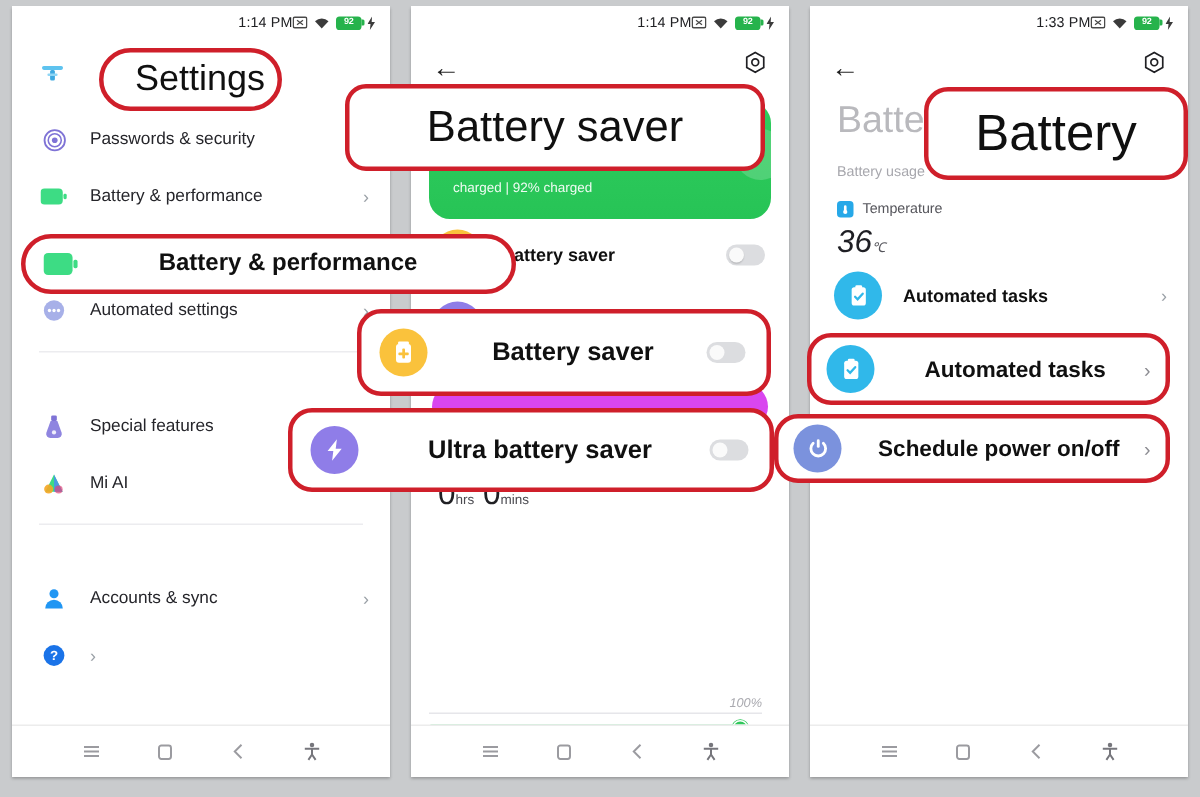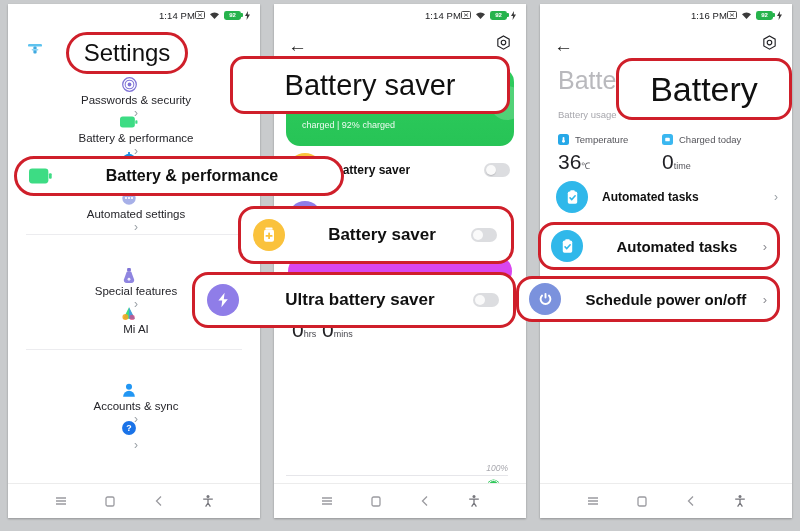--- a/index.html
+++ b/index.html
@@ -53,21 +53,21 @@
   }
   .back-arrow{font-size:19px;color:#1f1f1f;line-height:1;}
 
   
   .p1-title-row{height:44px;display:flex;align-items:center;padding:0 0 0 18px;}
   .faucet{width:18px;height:18px;display:block;}
   .list{padding-top:4px;}
   .row{
     display:flex;align-items:center;
     height:38px;padding:0 14px 0 18px;
-    font-size:11.5px;color:#25252a;flex-direction:column;
+    font-size:11.5px;color:#25252a;
   }
   .row .ic{width:20px;height:20px;flex:0 0 20px;margin-right:14px;display:flex;align-items:center;justify-content:center;}
   .row .lbl{flex:1;}
   .chev{color:#9aa0a6;font-size:12px;font-weight:300;}
   .divider{height:1px;background:#ececef;margin:8px 18px 8px 18px;}
   .sep-lg{height:22px;}
 
   
   .navbar{
     position:absolute;bottom:0;left:0;right:0;
@@ -124,21 +124,21 @@
 
   
   .p3-hero{font-size:25px;color:#b9b9bd;font-weight:400;padding:2px 0 0 18px;}
   .p3-sub{font-size:9.5px;color:#a7a7ad;padding:14px 0 0 18px;}
   .stats{display:flex;padding:14px 0 0 18px;}
   .stat{width:104px;}
   .stat-h{display:flex;align-items:center;gap:6px;font-size:9.5px;color:#55555b;}
   .sq{width:11px;height:11px;border-radius:2.5px;display:flex;align-items:center;justify-content:center;}
   .sq.temp{background:#26a8e8;}
   .sq.chg{background:#3ab7f0;}
-  .stat-v{font-size:21px;color:#1f1f24;font-weight:500;margin-top:5px;}
+  .stat-v{font-size:21px;color:#1f1f24;font-weight:500;margin-top:5px;font-style:italic;}
   .stat-v .u{font-size:9px;color:#55555b;font-weight:400;}
   .p3-row{
     height:46px;display:flex;align-items:center;padding:0 14px 0 16px;
     font-size:12px;font-weight:bold;color:#101010;
   }
   .p3-row .badge{width:32px;height:32px;border-radius:50%;flex:0 0 32px;
     display:flex;align-items:center;justify-content:center;margin-right:14px;}
   .badge.cyan{background:#30b8ea;}
   .badge.blue{background:#7b92dd;}
 
@@ -148,21 +148,21 @@
     border:3px solid #cf1f2a;
     background:#ffffff;
     border-radius:26px/22px;
     display:flex;align-items:center;
     box-sizing:border-box;
     z-index:40;
   }
   .ann.plain{justify-content:center;}
   .ann .atext{color:#101010;font-weight:bold;}
   .ann-settings{left:66px;top:32px;width:122px;height:42px;border-radius:22px;}
-  .ann-settings .atext{font-size:24px;font-weight:400;width:100%;text-align:center;}
+  .ann-settings .atext{font-size:24px;font-weight:400;width:100%;padding-left:21px;}
   .ann-battperf{left:14px;top:156px;width:330px;height:40px;border-radius:22px;padding:0 0 0 12px;}
   .ann-battperf .ic{width:26px;height:20px;flex:0 0 26px;display:flex;align-items:center;}
   .ann-battperf .atext{font-size:16px;flex:1;text-align:center;padding-right:12px;}
   .ann-battsaver-t{left:230px;top:56px;width:280px;height:58px;border-radius:14px;}
   .ann-battsaver-t .atext{font-size:29px;font-weight:400;width:100%;text-align:center;}
   .ann-bsrow{left:238px;top:206px;width:276px;height:58px;border-radius:16px;padding:0 14px 0 12px;}
   .ann-bsrow .atext{font-size:17px;flex:1;text-align:center;}
   .ann-ubsrow{left:192px;top:272px;width:324px;height:56px;border-radius:16px;padding:0 14px 0 12px;}
   .ann-ubsrow .atext{font-size:17px;flex:1;text-align:center;}
   .ann-battery3{left:616px;top:58px;width:176px;height:62px;border-radius:16px;}
@@ -471,21 +471,21 @@
             <circle cx="7" cy="2.6" r="1.5" fill="#76767c"></circle>
             <path d="M2.2 5.2 H11.8 M7 5 V9 M7 9 L4.6 12.6 M7 9 L9.4 12.6" stroke="#76767c" stroke-width="1.3" fill="none"></path>
           </svg>
         </span>
     </div>
   </div>
 
   <div class="phone" id="phone3">
 
     <div class="statusbar">
-      <span>1:16 PM</span>
+      <span>1:33 PM</span>
       <span class="sb-right">
         <span>
           <svg class="sb-icon" width="10" height="10" viewBox="0 0 10 10">
               <rect x="0.5" y="1.5" width="9" height="7" rx="1" fill="none" stroke="#4a4a4a" stroke-width="1"></rect>
               <path d="M3 3.5 L7 6.5 M7 3.5 L3 6.5" stroke="#4a4a4a" stroke-width=".8"></path>
             </svg>
         </span>
         <span>
           <svg class="sb-icon" width="11" height="9" viewBox="0 0 11 9">
               <path d="M5.5 8 L1 3.2 A6.5 6.5 0 0 1 10 3.2 Z" fill="#3b3b3b"></path>
@@ -521,33 +521,20 @@
                 <rect x="3" y="1" width="2" height="4.2" rx="1" fill="#fff"></rect>
                 <circle cx="4" cy="6" r="1.6" fill="#fff"></circle>
               </svg>
           </span>
           <span>Temperature</span>
         </div>
         <div class="stat-v">
           <span>36</span><span class="u">℃</span>
         </div>
       </div>
-      <div class="stat">
-        <div class="stat-h">
-          <span class="sq chg">
-            <svg width="7" height="7" viewBox="0 0 8 8">
-                <rect x="1.4" y="2" width="5.2" height="4" rx="1" fill="#fff"></rect>
-              </svg>
-          </span>
-          <span>Charged today</span>
-        </div>
-        <div class="stat-v">
-          <span>0</span><span class="u">time</span>
-        </div>
-      </div>
     </div>
 
     <div class="p3-row">
       <span class="badge cyan">
         <svg width="17" height="17" viewBox="0 0 18 18">
             <rect x="4" y="2.6" width="10" height="13" rx="1.8" fill="#fff"></rect>
             <rect x="6.6" y="1.2" width="4.8" height="2.6" rx="1" fill="#fff"></rect>
             <path d="M6.4 9.4 L8.2 11.2 L11.8 7.2" stroke="#30b8ea" stroke-width="1.6" fill="none" stroke-linecap="round"></path>
           </svg>
       </span>

